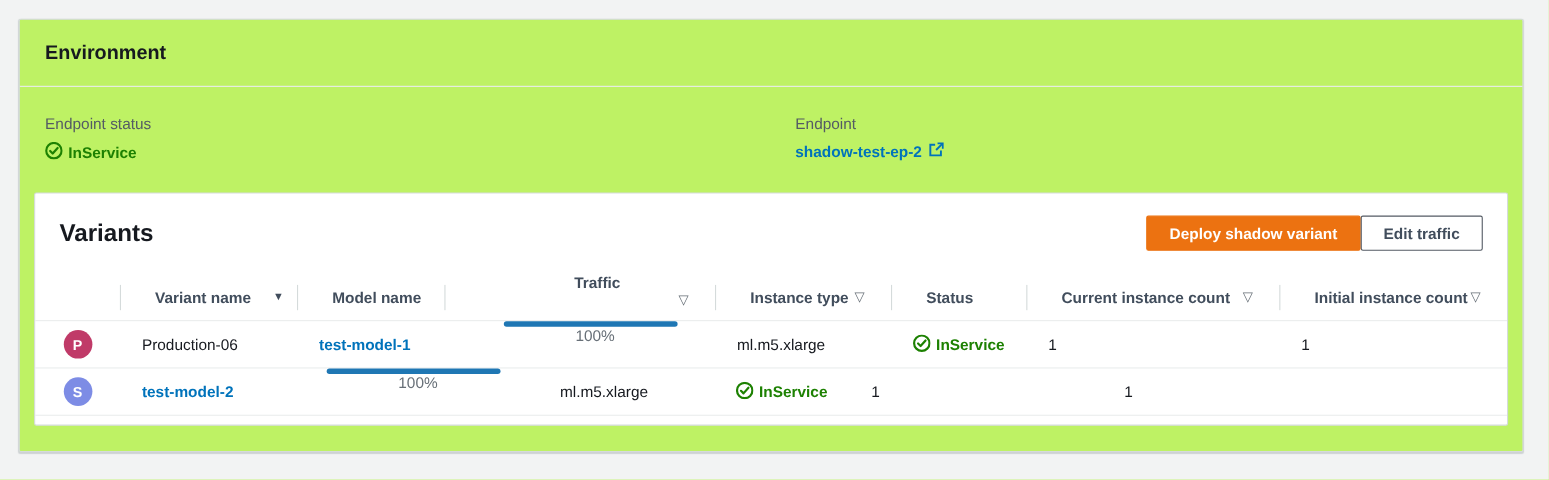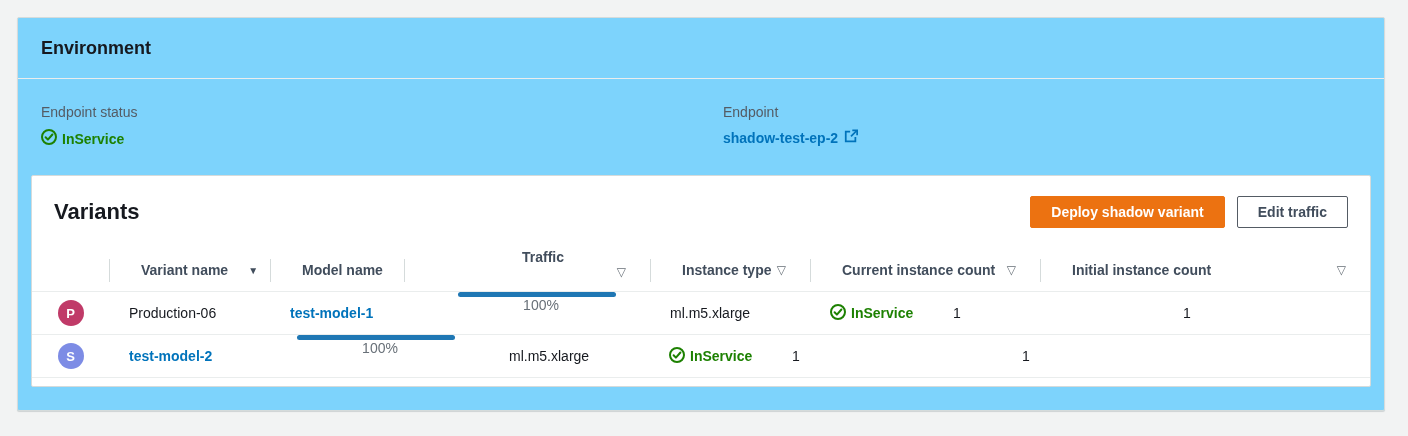--- a/index.html
+++ b/index.html
@@ -6,21 +6,21 @@
   html,body { width:1408px; height:436px; }
   body {
     font-family: "Liberation Sans", "DejaVu Sans", sans-serif;
     background:#f2f3f3;
     color:#16191f;
     font-size:14px;
   }
   .page { width:1408px; height:436px; padding:17px 23px 0 17px; }
 
   .card {
-    background:#7dd3fc;
+    background:#bef264;
     border:1px solid #d5dbdb;
     border-radius:2px;
     box-shadow:0 1px 1px 0 rgba(0,28,36,.15);
     height:394px;
   }
   .card-header {
     height:61px;
     display:flex; align-items:center;
     padding:0 23px;
     border-bottom:1px solid #eaeded;
@@ -46,21 +46,21 @@
     margin:27px 0 0 0;
     border:1px solid #d5dbdb;
     border-radius:2px;
     background:#fff;
   }
   .variants-header {
     display:flex; align-items:center;
     padding:20px 22px 21px 22px;
   }
   .variants-title { font-size:22px; font-weight:700; }
-  .header-actions { margin-left:auto; display:flex; gap:12px; }
+  .header-actions { margin-left:auto; display:flex; }
   .btn {
     height:32px; padding:0 20px;
     font-family:inherit; font-size:14px; font-weight:700;
     border-radius:2px; cursor:pointer;
     display:inline-flex; align-items:center;
   }
   .btn-primary { background:#ec7211; border:1px solid #ec7211; color:#fff; }
   .btn-secondary { background:#fff; border:1px solid #545b64; color:#414d5c; }
 
   
@@ -178,20 +178,23 @@
               <span>Model name</span>
             </div>
             <div class="th col-traffic has-divider">
               <span>Traffic</span>
               <span class="filter-icon">▽</span>
             </div>
             <div class="th col-itype has-divider">
               <span>Instance type</span>
               <span class="filter-icon">▽</span>
             </div>
+            <div class="th col-status has-divider">
+              <span>Status</span>
+            </div>
             <div class="th col-current has-divider">
               <span>Current instance count</span>
               <span class="filter-icon">▽</span>
             </div>
             <div class="th col-initial has-divider">
               <span>Initial instance count</span>
               <span class="filter-icon">▽</span>
             </div>
           </div>
 

